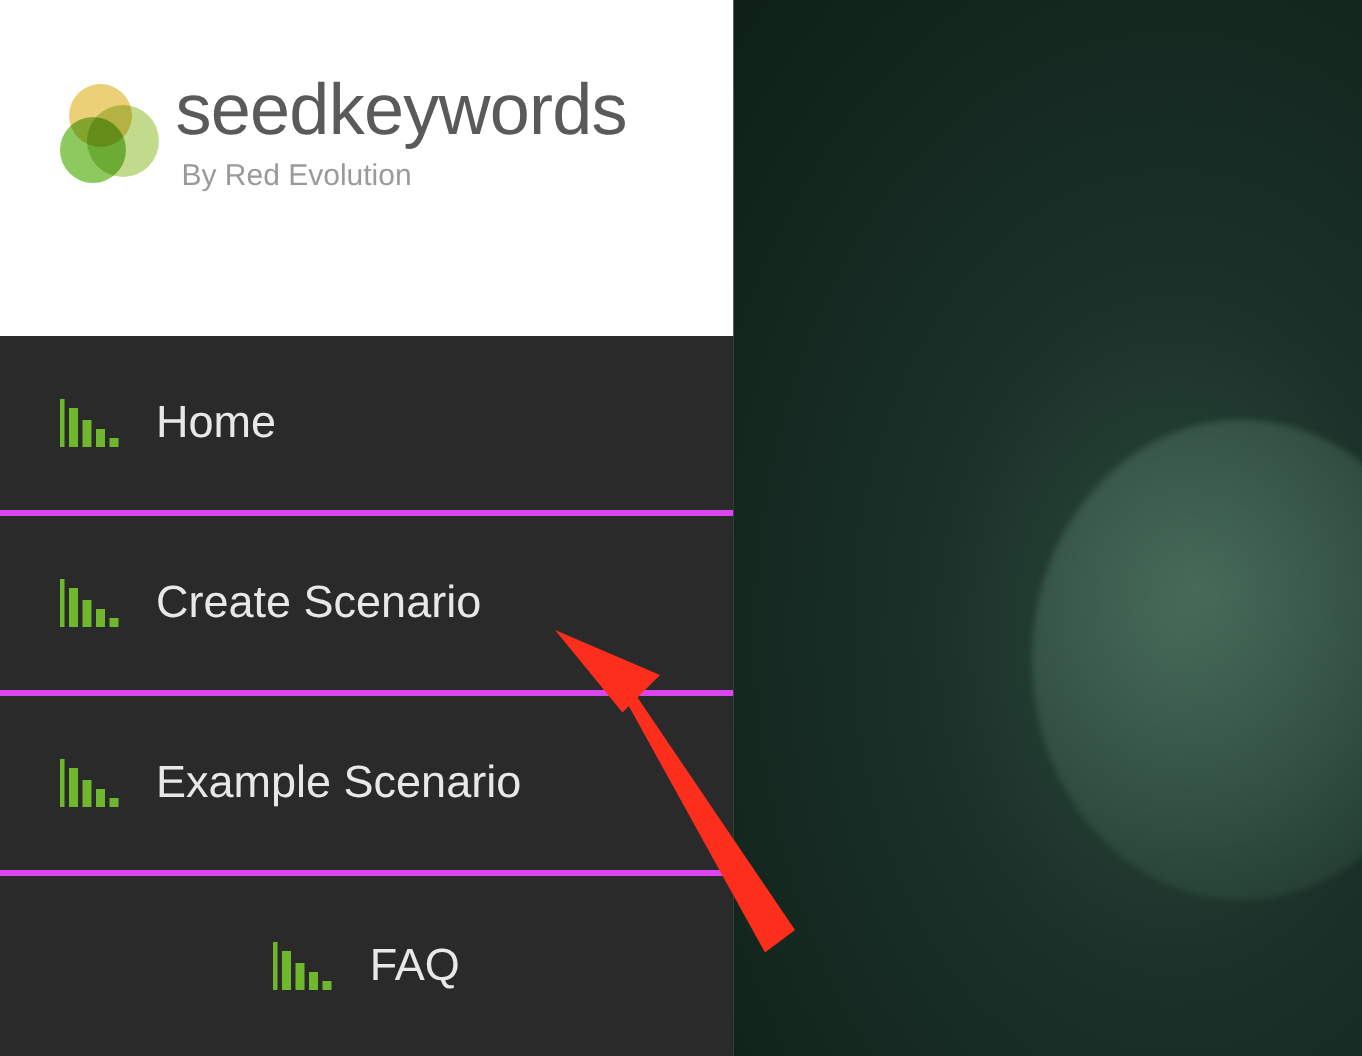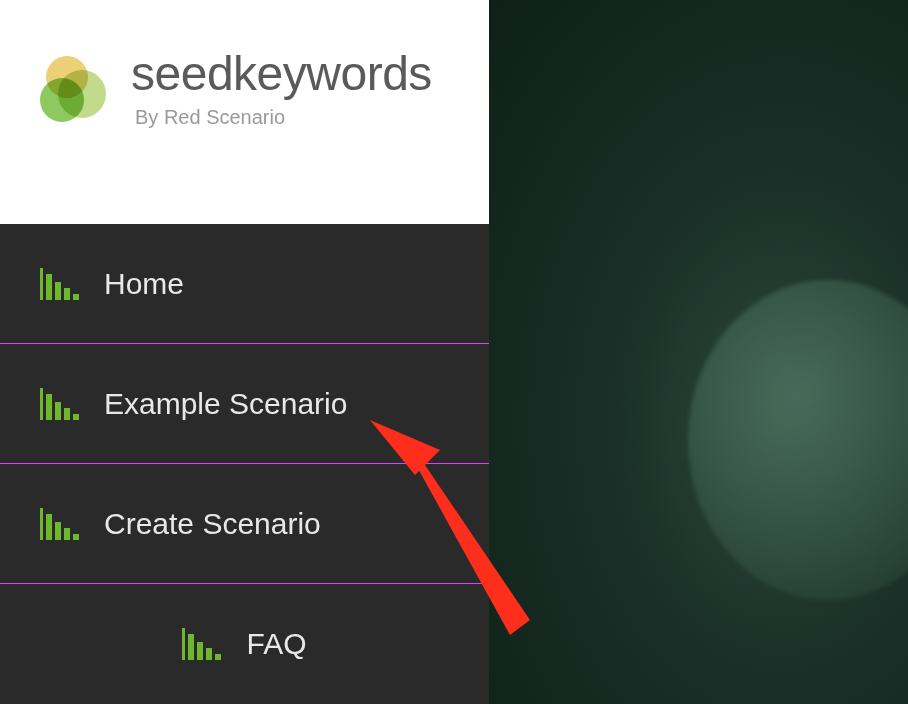--- a/index.html
+++ b/index.html
@@ -22,21 +22,21 @@
       background: #2a2a2a;
     }
     .logo-area {
       background: #ffffff;
       padding: 50px 40px 40px 40px;
       height: 232px;
     }
     .logo-wrap {
       display: flex;
       align-items: center;
-      gap: 23px;
+      gap: 9px;
     }
     .logo-circles {
       position: relative;
       width: 68px;
       height: 68px;
       flex-shrink: 0;
     }
     .circle {
       position: absolute;
       border-radius: 50%;
@@ -89,21 +89,21 @@
     }
     .nav {
       flex: 1;
       background: #2a2a2a;
     }
     .nav-item {
       display: flex;
       align-items: center;
       padding: 0 40px;
       height: 120px;
-      border-bottom: 1px solid #d946ef;
+      border-bottom: 4px solid #d946ef;
       cursor: pointer;
     }
     .nav-item:last-child {
       border-bottom: none;
       justify-content: center;
     }
     .nav-icon {
       width: 42px;
       height: 32px;
       margin-right: 22px;
@@ -149,21 +149,21 @@
 <div class="sidebar">
   <div class="logo-area">
     <div class="logo-wrap">
       <div class="logo-circles">
         <div class="circle c1"></div>
         <div class="circle c2"></div>
         <div class="circle c3"></div>
       </div>
       <div class="logo-text">
         <div class="logo-main"><span class="bold">seed</span><span>keywords</span></div>
-        <div class="logo-sub">By Red Scenario</div>
+        <div class="logo-sub">By Red Evolution</div>
       </div>
     </div>
   </div>
 
   <div class="nav">
     <div class="nav-item">
       <span class="nav-icon">
         <svg viewBox="0 0 42 32" xmlns="http://www.w3.org/2000/svg">
           <rect x="0" y="0" width="3" height="32" fill="#6fb82e"></rect>
           <rect x="6" y="6" width="6" height="26" fill="#6fb82e"></rect>
@@ -178,34 +178,34 @@
     <div class="nav-item">
       <span class="nav-icon">
         <svg viewBox="0 0 42 32" xmlns="http://www.w3.org/2000/svg">
           <rect x="0" y="0" width="3" height="32" fill="#6fb82e"></rect>
           <rect x="6" y="6" width="6" height="26" fill="#6fb82e"></rect>
           <rect x="15" y="14" width="6" height="18" fill="#6fb82e"></rect>
           <rect x="24" y="20" width="6" height="12" fill="#6fb82e"></rect>
           <rect x="33" y="26" width="6" height="6" fill="#6fb82e"></rect>
         </svg>
       </span>
+      <span class="nav-label">Create Scenario</span>
+    </div>
+
+    <div class="nav-item">
+      <span class="nav-icon">
+        <svg viewBox="0 0 42 32" xmlns="http://www.w3.org/2000/svg">
+          <rect x="0" y="0" width="3" height="32" fill="#6fb82e"></rect>
+          <rect x="6" y="6" width="6" height="26" fill="#6fb82e"></rect>
+          <rect x="15" y="14" width="6" height="18" fill="#6fb82e"></rect>
+          <rect x="24" y="20" width="6" height="12" fill="#6fb82e"></rect>
+          <rect x="33" y="26" width="6" height="6" fill="#6fb82e"></rect>
+        </svg>
+      </span>
       <span class="nav-label">Example Scenario</span>
-    </div>
-
-    <div class="nav-item">
-      <span class="nav-icon">
-        <svg viewBox="0 0 42 32" xmlns="http://www.w3.org/2000/svg">
-          <rect x="0" y="0" width="3" height="32" fill="#6fb82e"></rect>
-          <rect x="6" y="6" width="6" height="26" fill="#6fb82e"></rect>
-          <rect x="15" y="14" width="6" height="18" fill="#6fb82e"></rect>
-          <rect x="24" y="20" width="6" height="12" fill="#6fb82e"></rect>
-          <rect x="33" y="26" width="6" height="6" fill="#6fb82e"></rect>
-        </svg>
-      </span>
-      <span class="nav-label">Create Scenario</span>
     </div>
 
     <div class="nav-item">
       <span class="nav-icon">
         <svg viewBox="0 0 42 32" xmlns="http://www.w3.org/2000/svg">
           <rect x="0" y="0" width="3" height="32" fill="#6fb82e"></rect>
           <rect x="6" y="6" width="6" height="26" fill="#6fb82e"></rect>
           <rect x="15" y="14" width="6" height="18" fill="#6fb82e"></rect>
           <rect x="24" y="20" width="6" height="12" fill="#6fb82e"></rect>
           <rect x="33" y="26" width="6" height="6" fill="#6fb82e"></rect>

